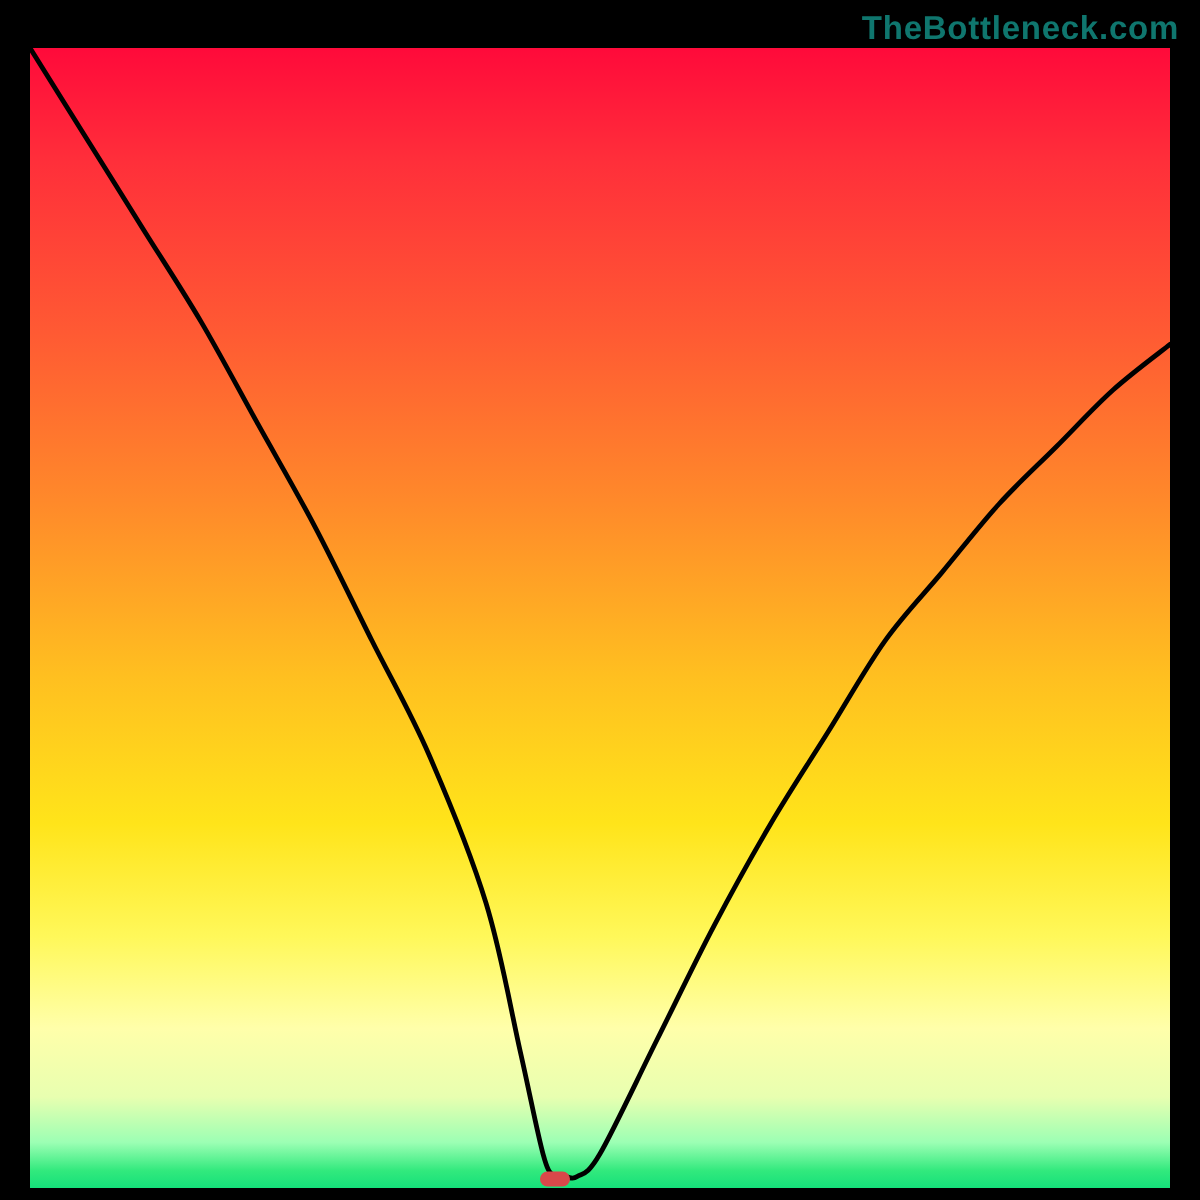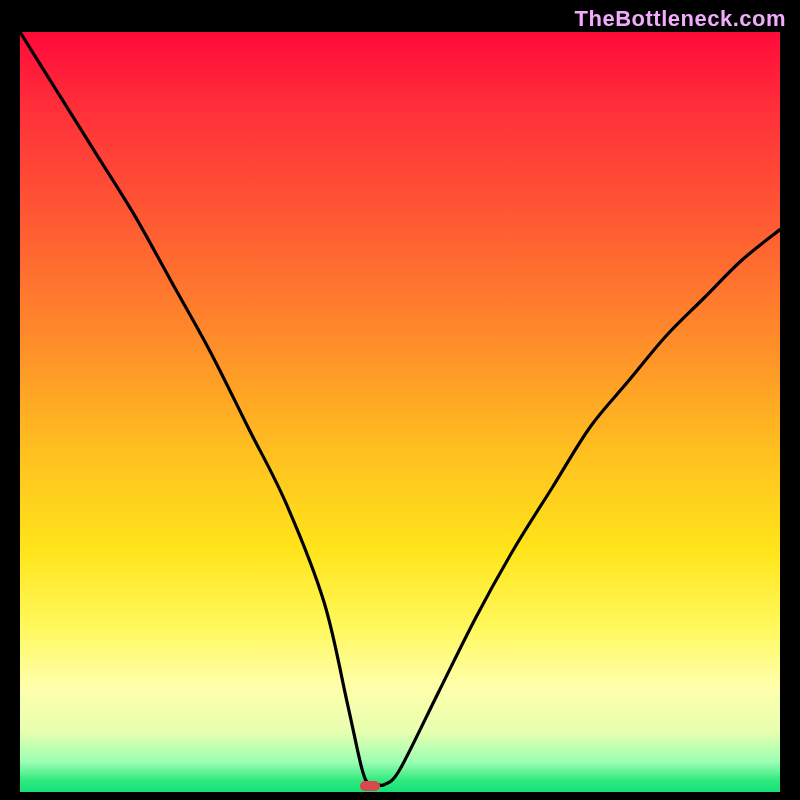--- a/index.html
+++ b/index.html
@@ -16,21 +16,21 @@
     height: 800px;
     background: #000;
   }
   .watermark {
     position: absolute;
     top: 6px;
     right: 14px;
     font-family: Arial, Helvetica, sans-serif;
     font-size: 22px;
     font-weight: 600;
-    color: #f0abfc;
+    color: #0f766e;
     letter-spacing: 0.5px;
     user-select: none;
   }
   .plot {
     position: absolute;
     left: 20px;
     top: 32px;
     width: 760px;
     height: 760px;
     background: linear-gradient(

